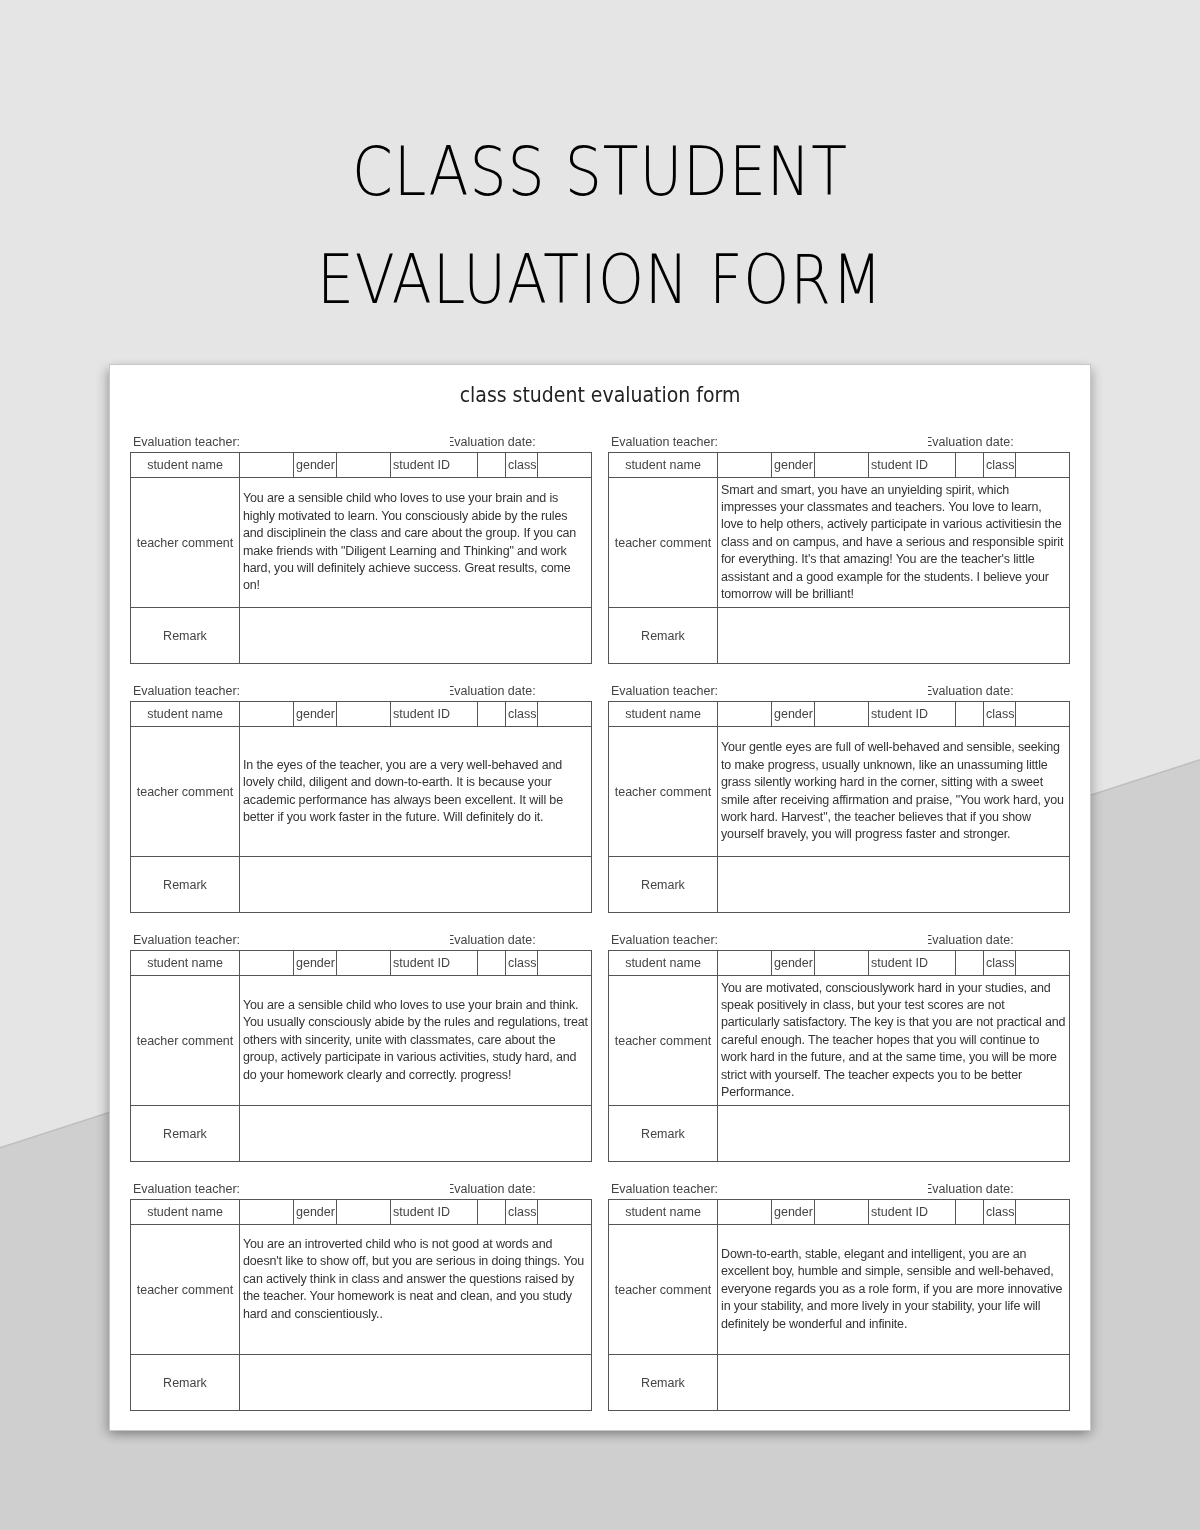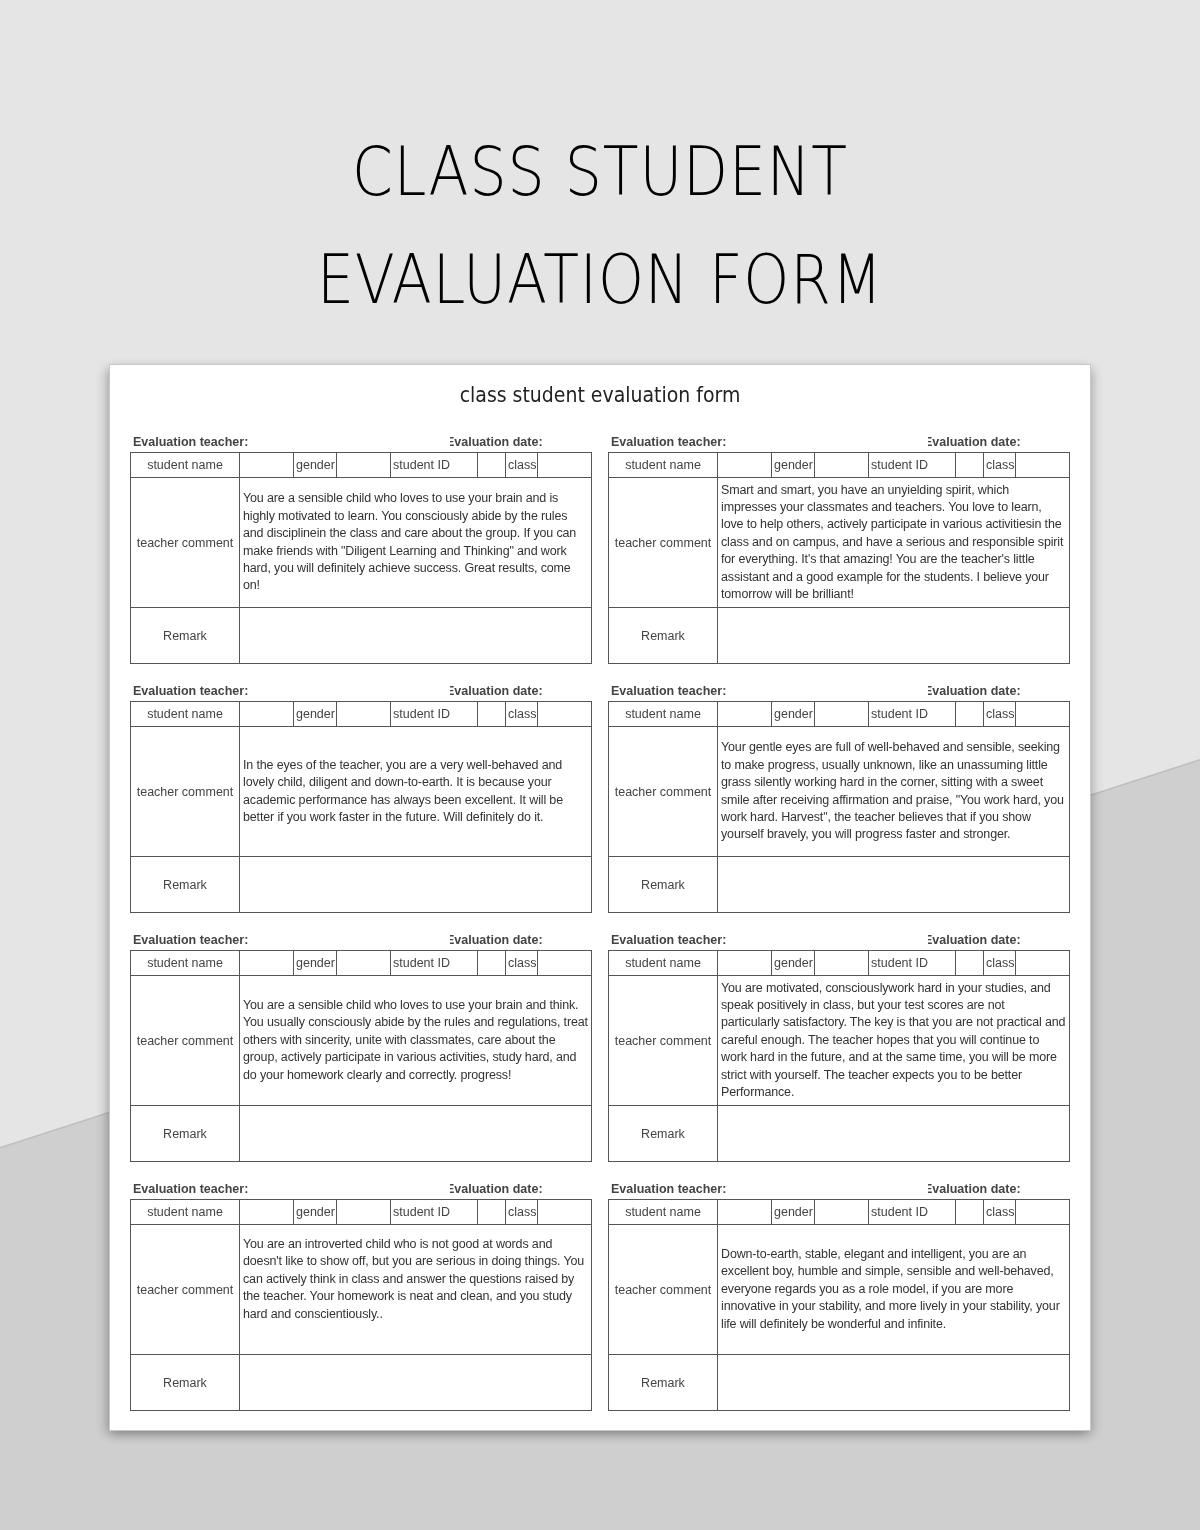--- a/index.html
+++ b/index.html
@@ -32,21 +32,21 @@
     box-shadow: 0 0 0 1px #c8c8c8, -4px 4px 10px rgba(0,0,0,0.25), 4px 4px 10px rgba(0,0,0,0.18);
   }
   .doc-title {
     position: absolute; left: 0; top: 18px; width: 980px; text-align: center;
     font-size: 21px; color: #222; font-family: "DejaVu Sans", sans-serif;
     transform: scaleX(0.9); transform-origin: 490px 0;
   }
   .block { position: absolute; width: 462px; height: 236px; }
   .meta {
     position: absolute; top: 0; left: 0; width: 462px; height: 18px;
-    font-size: 12.5px; color: #444; font-weight: bold;
+    font-size: 12.5px; color: #444;
   }
   .meta .teacher { position: absolute; left: 3px; top: 2px; white-space: nowrap; }
   .meta .date-wrap {
     position: absolute; left: 320px; top: 2px; width: 100px; overflow: hidden; white-space: nowrap;
   }
   .meta .date-wrap span { position: relative; left: -4px; }
   .grid {
     position: absolute; left: 0; top: 19px; width: 462px; height: 212px;
     border: 1px solid #555; box-sizing: border-box;
   }
@@ -335,21 +335,21 @@
       <div class="cell blank" style="left:109px;top:0;width:53px;height:24px;"></div>
       <div class="cell lbl-left" style="left:163px;top:0;width:42px;height:24px;">gender</div>
       <div class="cell blank" style="left:206px;top:0;width:53px;height:24px;"></div>
       <div class="cell lbl-left" style="left:260px;top:0;width:86px;height:24px;">student ID</div>
       <div class="cell blank" style="left:347px;top:0;width:27px;height:24px;"></div>
       <div class="cell lbl-left" style="left:375px;top:0;width:31px;height:24px;">class</div>
       <div class="cell blank" style="left:407px;top:0;width:53px;height:24px;"></div>
 
       <div class="cell lbl" style="left:0;top:25px;width:108px;height:129px;">teacher comment</div>
       <div class="cell comment" style="left:109px;top:25px;width:351px;height:129px;">
-            <span>Down-to-earth, stable, elegant and intelligent, you are an excellent boy, humble and simple, sensible and well-behaved, everyone regards you as a role model, if you are more innovative in your stability, and more lively in your stability, your life will definitely be wonderful and infinite.</span>
+            <span>Down-to-earth, stable, elegant and intelligent, you are an excellent boy, humble and simple, sensible and well-behaved, everyone regards you as a role form, if you are more innovative in your stability, and more lively in your stability, your life will definitely be wonderful and infinite.</span>
           </div>
 
       <div class="cell lbl" style="left:0;top:155px;width:108px;height:55px;">Remark</div>
       <div class="cell blank" style="left:109px;top:155px;width:351px;height:55px;"></div>
 
       <div class="hline" style="left:0;top:24px;width:460px;"></div>
       <div class="hline" style="left:0;top:154px;width:460px;"></div>
       <div class="vline" style="left:108px;top:0;height:210px;"></div>
       <div class="vline" style="left:162px;top:0;height:24px;"></div>
       <div class="vline" style="left:205px;top:0;height:24px;"></div>

